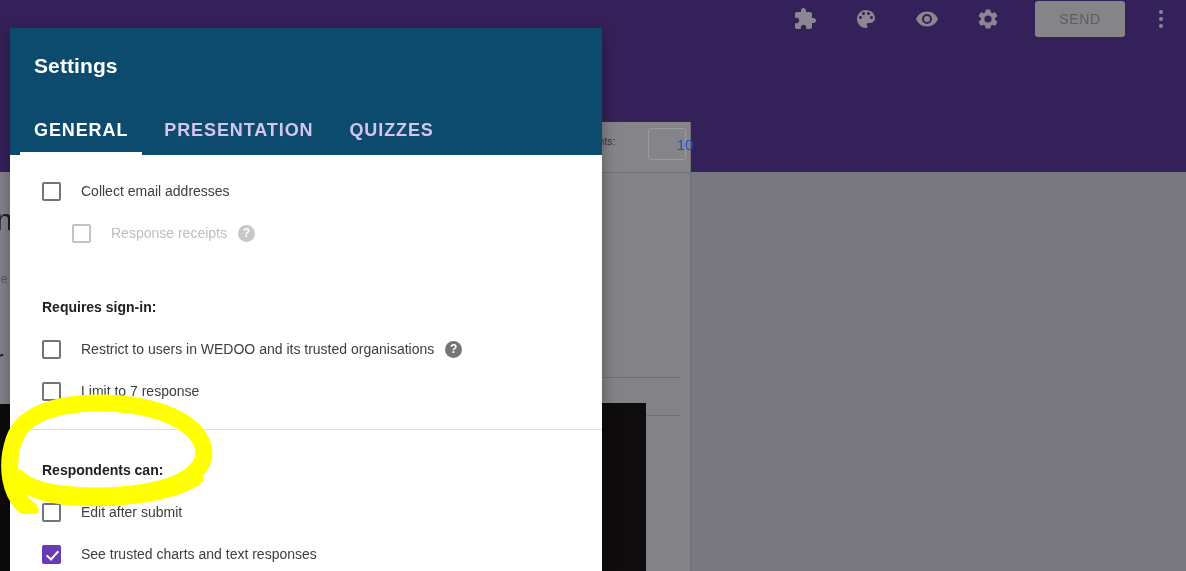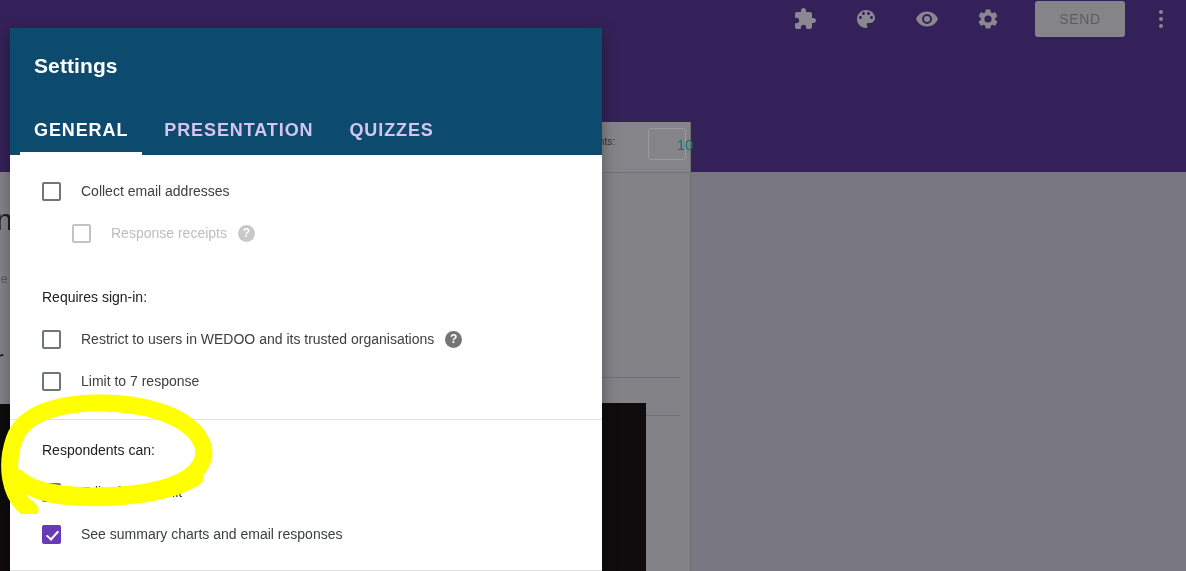--- a/index.html
+++ b/index.html
@@ -66,21 +66,21 @@
     position: absolute;
     left: 648px; top: 128px;
     width: 36px; height: 32px;
     border: 1px solid #9a9a9f;
     border-radius: 3px;
     box-sizing: border-box;
     display: flex;
     align-items: center;
     justify-content: center;
     font-size: 15px;
-    color: #0f766e;
+    color: #1d4ed8;
     padding-left: 36px;
   }
   .card-rule {
     position: absolute;
     left: 10px;
     width: 660px;
     height: 1px;
     background: #6f6f77;
   }
   .card-rule.r1 { top: 255px; }
@@ -259,23 +259,24 @@
     margin-left: 20px;
     font-size: 14px;
     color: #3c4043;
     white-space: nowrap;
   }
   .row-label.disabled { color: #bdbdbd; }
 
   .grp-title {
     padding-left: 32px;
     font-size: 14px;
-    font-weight: normal;
+    font-weight: bold;
     color: #202124;
     margin-bottom: 20px;
+    margin-top: 10px;
   }
 
   .help {
     margin-left: 11px;
     width: 17px; height: 17px;
     border-radius: 50%;
     background: #757575;
     color: #ffffff;
     font-size: 12px;
     font-weight: bold;
@@ -393,21 +394,21 @@
       <div class="section sec-2">
         <div class="grp-title">Respondents can:</div>
 
         <div class="row">
           <div class="cbox"></div>
           <div class="row-label">Edit after submit</div>
         </div>
 
         <div class="row">
           <div class="cbox checked"></div>
-          <div class="row-label">See summary charts and email responses</div>
+          <div class="row-label">See trusted charts and text responses</div>
         </div>
       </div>
 
       <div class="section" style="height:26px"></div>
     </div>
   </div>
 
   <div class="annotation">
     <svg width="230" height="122" viewBox="0 0 230 122">
       <path d="M 30 118 C 8 104, 6 72, 14 48 C 22 24, 52 12, 96 11

